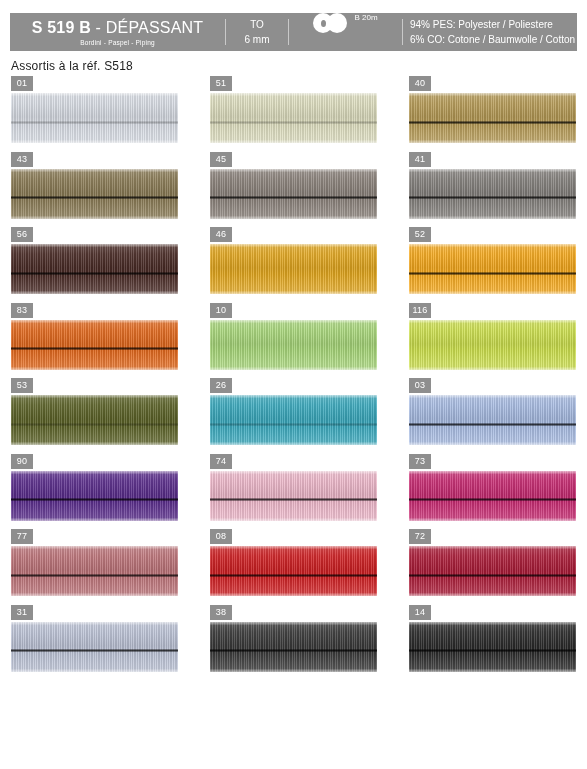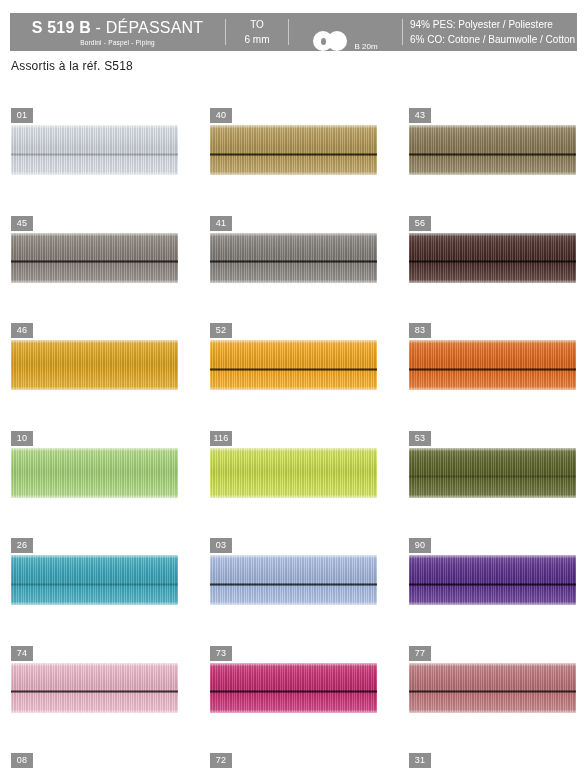--- a/index.html
+++ b/index.html
@@ -67,21 +67,21 @@
     flex: 0 0 62px;
     align-items: center;
     text-align: center;
     font-size: 10px;
     line-height: 1.5;
   }
 
   .hdr-spool {
     flex: 0 0 113px;
     flex-direction: row;
-    align-items: flex-end;
+    align-items: flex-start;
     justify-content: center;
     gap: 7px;
   }
   .spool-icon {
     position: relative;
     width: 34px;
     height: 20px;
     flex: 0 0 34px;
   }
   .spool-icon .sp {
@@ -132,21 +132,21 @@
     position: absolute;
     left: 11px;
     top: 76px;
     width: 566px;
     display: grid;
     grid-template-columns: repeat(3, 167px);
     column-gap: 32px;
     row-gap: 8.5px;
   }
 
-  .cell { width: 199px; margin-top: 32px; }
+  .cell { width: 199px; }
 
   .chip {
     width: 22px;
     height: 15px;
     background: #8e8e8e;
     color: #ffffff;
     font-size: 9px;
     line-height: 15px;
     text-align: center;
     letter-spacing: .3px;
@@ -280,20 +280,30 @@
       <div class="chip">01</div>
       <div class="swatch">
         <div class="base" style="background: rgb(216, 220, 228);"></div>
         <div class="weave"></div>
         <div class="sheen"></div>
         <div class="cord faint"></div>
         <div class="edge"></div>
       </div>
     </div>
     <div class="cell">
+      <div class="chip">51</div>
+      <div class="swatch">
+        <div class="base" style="background: rgb(221, 221, 190);"></div>
+        <div class="weave"></div>
+        <div class="sheen"></div>
+        <div class="cord faint"></div>
+        <div class="edge"></div>
+      </div>
+    </div>
+    <div class="cell">
       <div class="chip">40</div>
       <div class="swatch">
         <div class="base" style="background: rgb(181, 154, 85);"></div>
         <div class="weave"></div>
         <div class="sheen"></div>
         <div class="cord"></div>
         <div class="edge"></div>
       </div>
     </div>
     <div class="cell">

